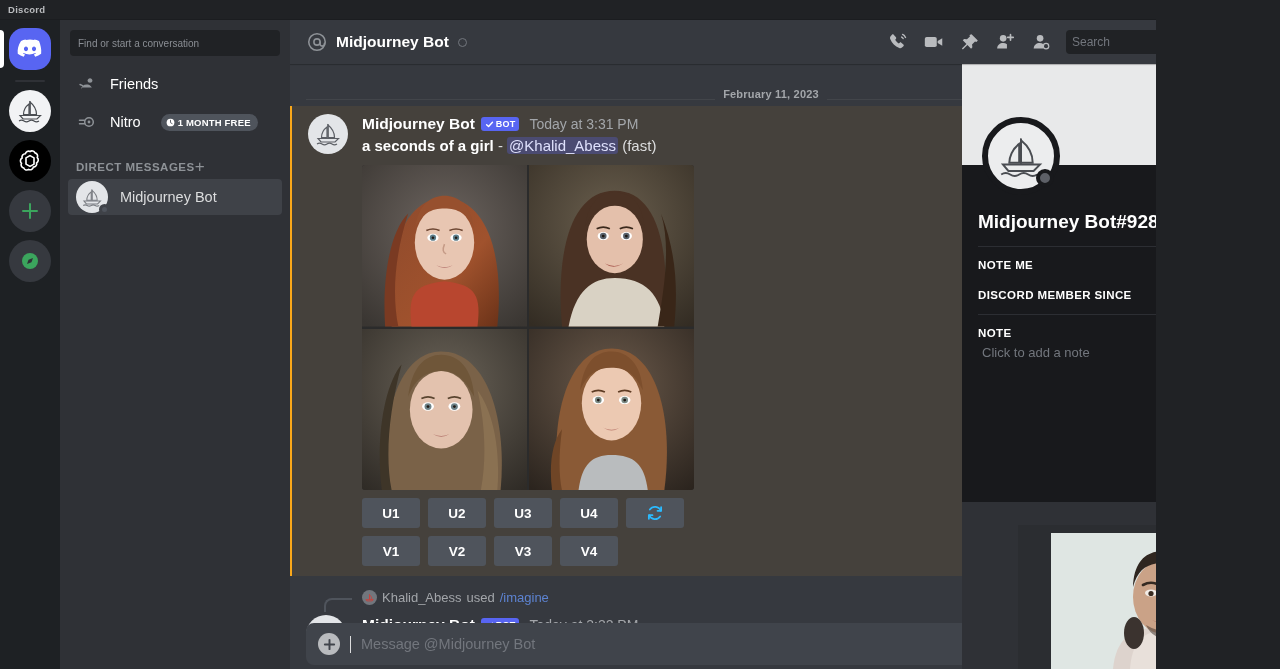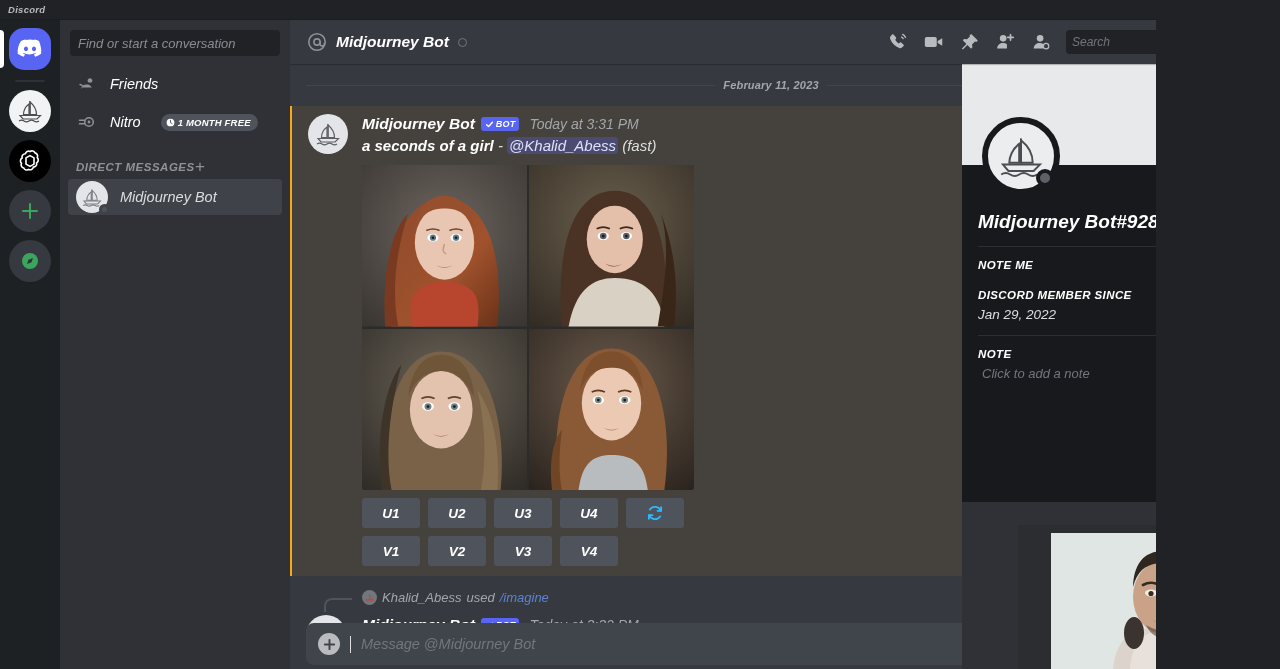--- a/index.html
+++ b/index.html
@@ -4,21 +4,21 @@
 <style>
   * { box-sizing: border-box; margin: 0; padding: 0; }
   html, body {
     width: 1280px; height: 669px;
     overflow: hidden;
     background: #202225;
     font-family: "Liberation Sans", sans-serif;
     -webkit-font-smoothing: antialiased;
   }
 
-  #app { position: relative; width: 1156px; height: 669px; overflow: hidden; font-style: italic; }
+  #app { position: relative; width: 1156px; height: 669px; overflow: hidden; }
 
   
   .titlebar {
     position: absolute; left: 0; top: 0; width: 1280px; height: 20px;
     background: #202225; display: flex; align-items: center;
     border-bottom: 1px solid #1b1d20;
   }
   .titlebar .tb-label {
     font-size: 9.5px; font-weight: bold; color: #b9bbbe;
     letter-spacing: .3px; padding-left: 8px;
@@ -54,21 +54,21 @@
 
   
   .sidebar {
     position: absolute; left: 60px; top: 20px; width: 230px; height: 649px;
     background: #2f3136; display: flex; flex-direction: column;
   }
   .sb-search {
     margin: 10px; height: 26px; background: #202225; border-radius: 4px;
     display: flex; align-items: center; padding: 0 8px;
   }
-  .sb-search span { font-size: 13px; color: #8a8e94; }
+  .sb-search span { font-size: 10px; color: #8a8e94; }
   .sb-list { flex: 1; padding: 0 8px; overflow: hidden; }
   .sb-row {
     height: 36px; display: flex; align-items: center; border-radius: 4px;
     padding: 0 8px; margin-bottom: 2px; gap: 12px; cursor: pointer;
   }
   .sb-row.active { background: #3f4248; }
   .sb-row .sb-ico { width: 22px; height: 22px; display:flex; align-items:center; justify-content:center; color: #8e9297; flex: none; }
   .sb-row .sb-txt { font-size: 14.5px; color: #ffffff; font-weight: 500; }
   .sb-row.active .sb-txt, .sb-row:hover .sb-txt { color: #dcddde; }
   .nitro-badge {
@@ -109,21 +109,21 @@
     width: 136px; height: 24px; background: #202225; border-radius: 4px;
     display: flex; align-items: center; justify-content: space-between; padding: 0 5px 0 6px;
   }
   .ch-search span { font-size: 12px; color: #72767d; }
 
   
   .msgs {
     position: absolute; left: 0; top: 44px; width: 962px; height: 580px;
     overflow: hidden;
   }
-  .date-div { position: relative; height: 30px; margin: 6px 16px 0; display: flex; align-items: center; }
+  .date-div { position: relative; height: 30px; margin: 6px 16px 0; display: flex; align-items: flex-end; }
   .date-div .line { flex: 1; height: 1px; background: #42454a; }
   .date-div .dt {
     font-size: 11px; font-weight: bold; color: #a3a6aa; padding: 0 8px;
     letter-spacing: .2px;
   }
 
   .msg {
     position: relative; padding: 8px 16px 2px 72px; margin-top: 6px;
   }
   .msg.mention { background: rgba(250,166,26,.08); border-left: 2px solid #faa81a; padding-left: 70px; }
@@ -729,21 +729,20 @@
             <span class="bb-t">BOT</span>
           </span>
         </div>
 
         <div class="pp-hr"></div>
 
         <div class="pp-lbl">NOTE ME</div>
 
         <div style="height:12px"></div>
         <div class="pp-lbl">DISCORD MEMBER SINCE</div>
-        <div class="pp-sub">Jan 29, 2022</div>
 
         <div class="pp-hr"></div>
         <div class="pp-lbl">NOTE</div>
         <div class="pp-note">Click to add a note</div>
       </div>
     </div>
 
     <div class="webcam">
       <svg viewBox="0 0 262 144" preserveAspectRatio="none">
         <rect width="262" height="144" fill="#2b2d31"></rect>

